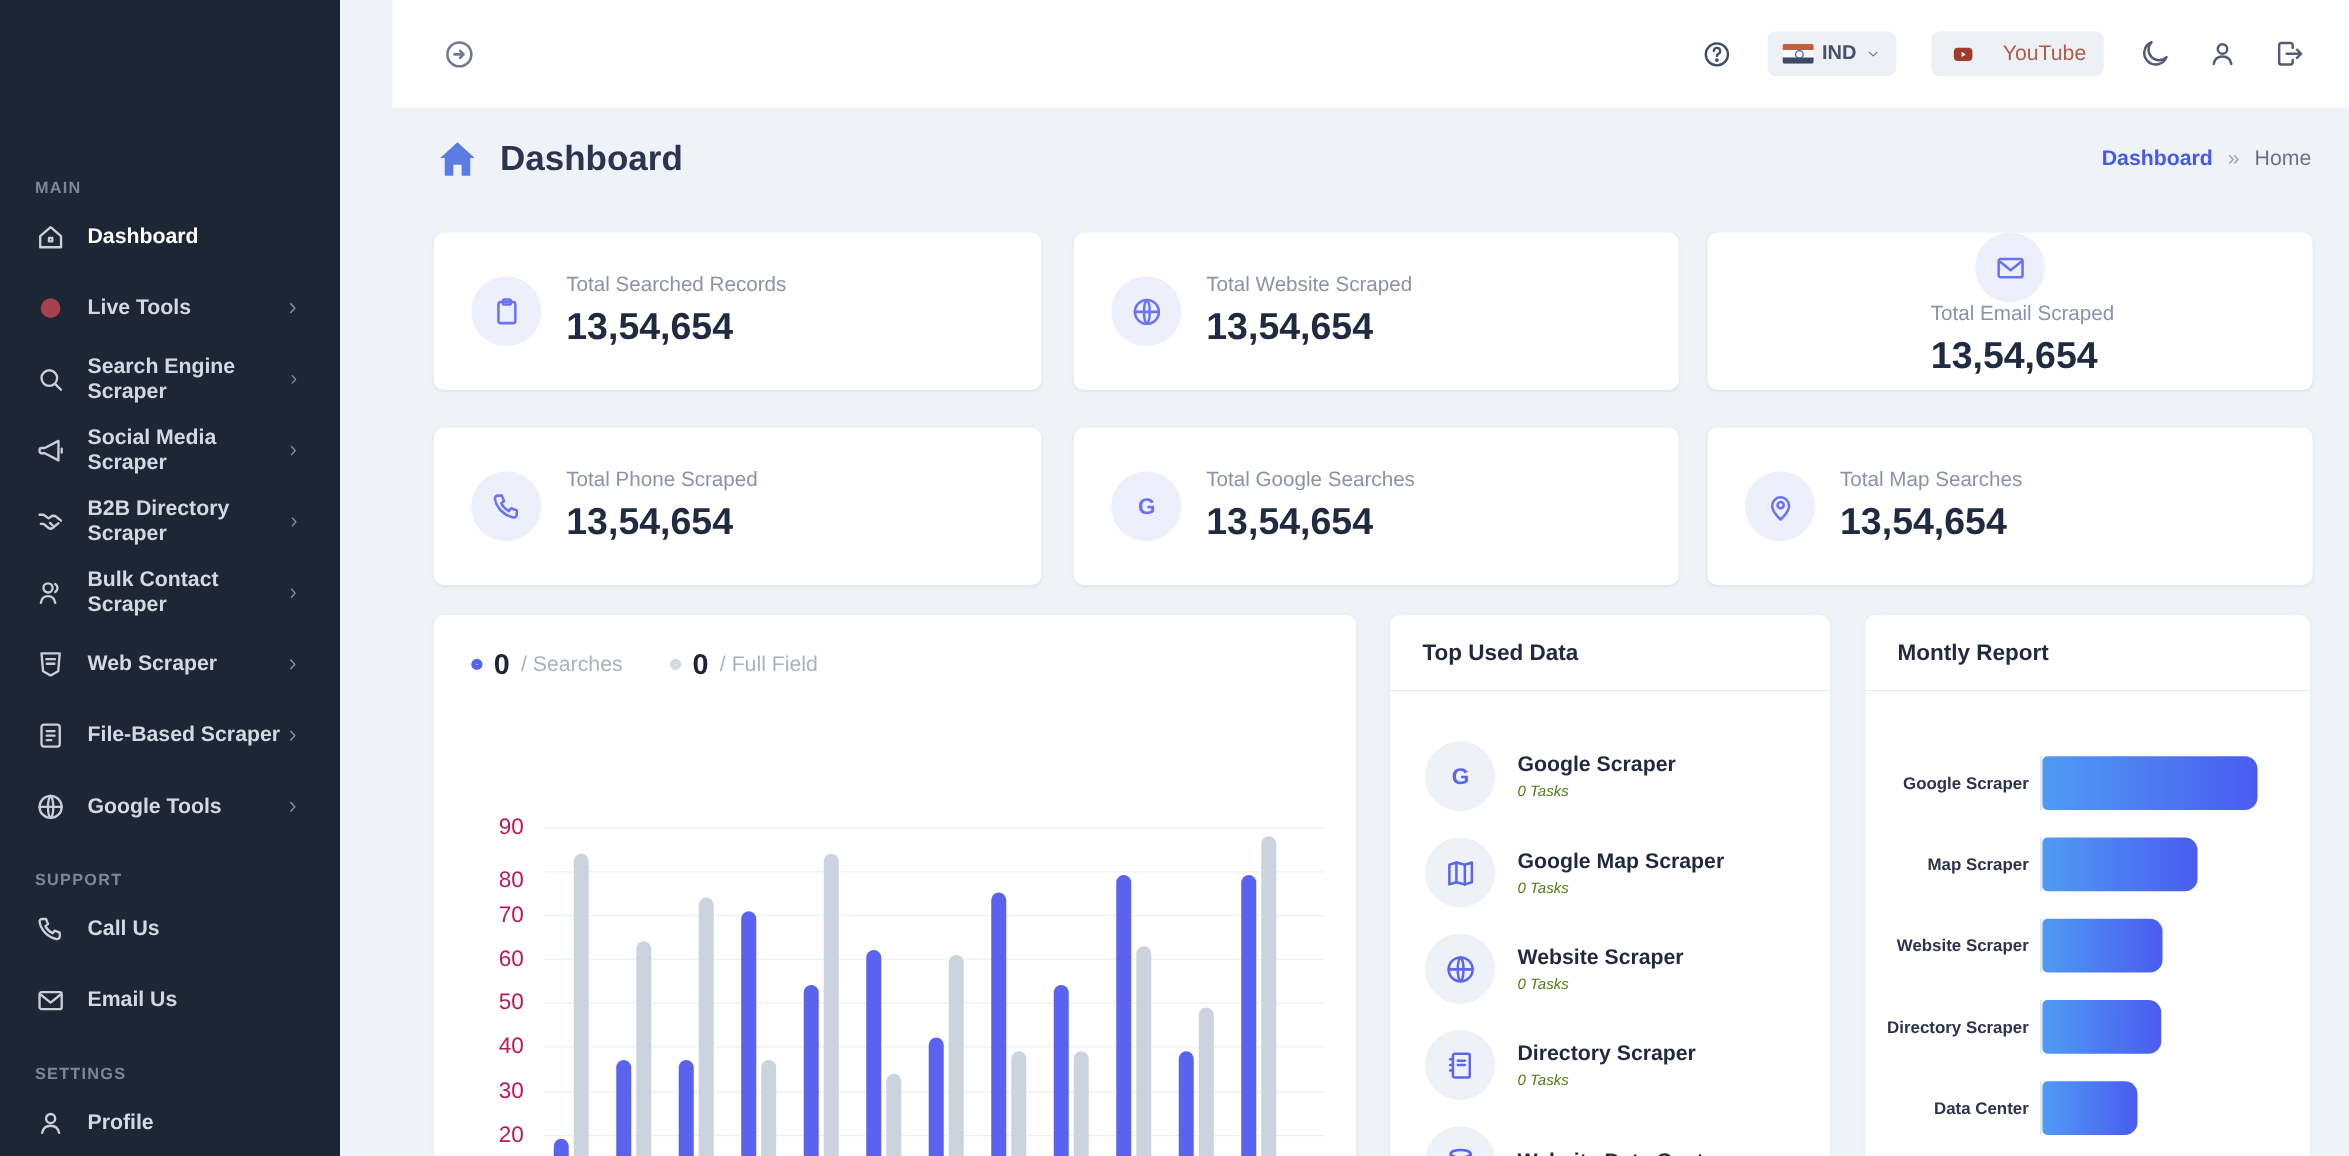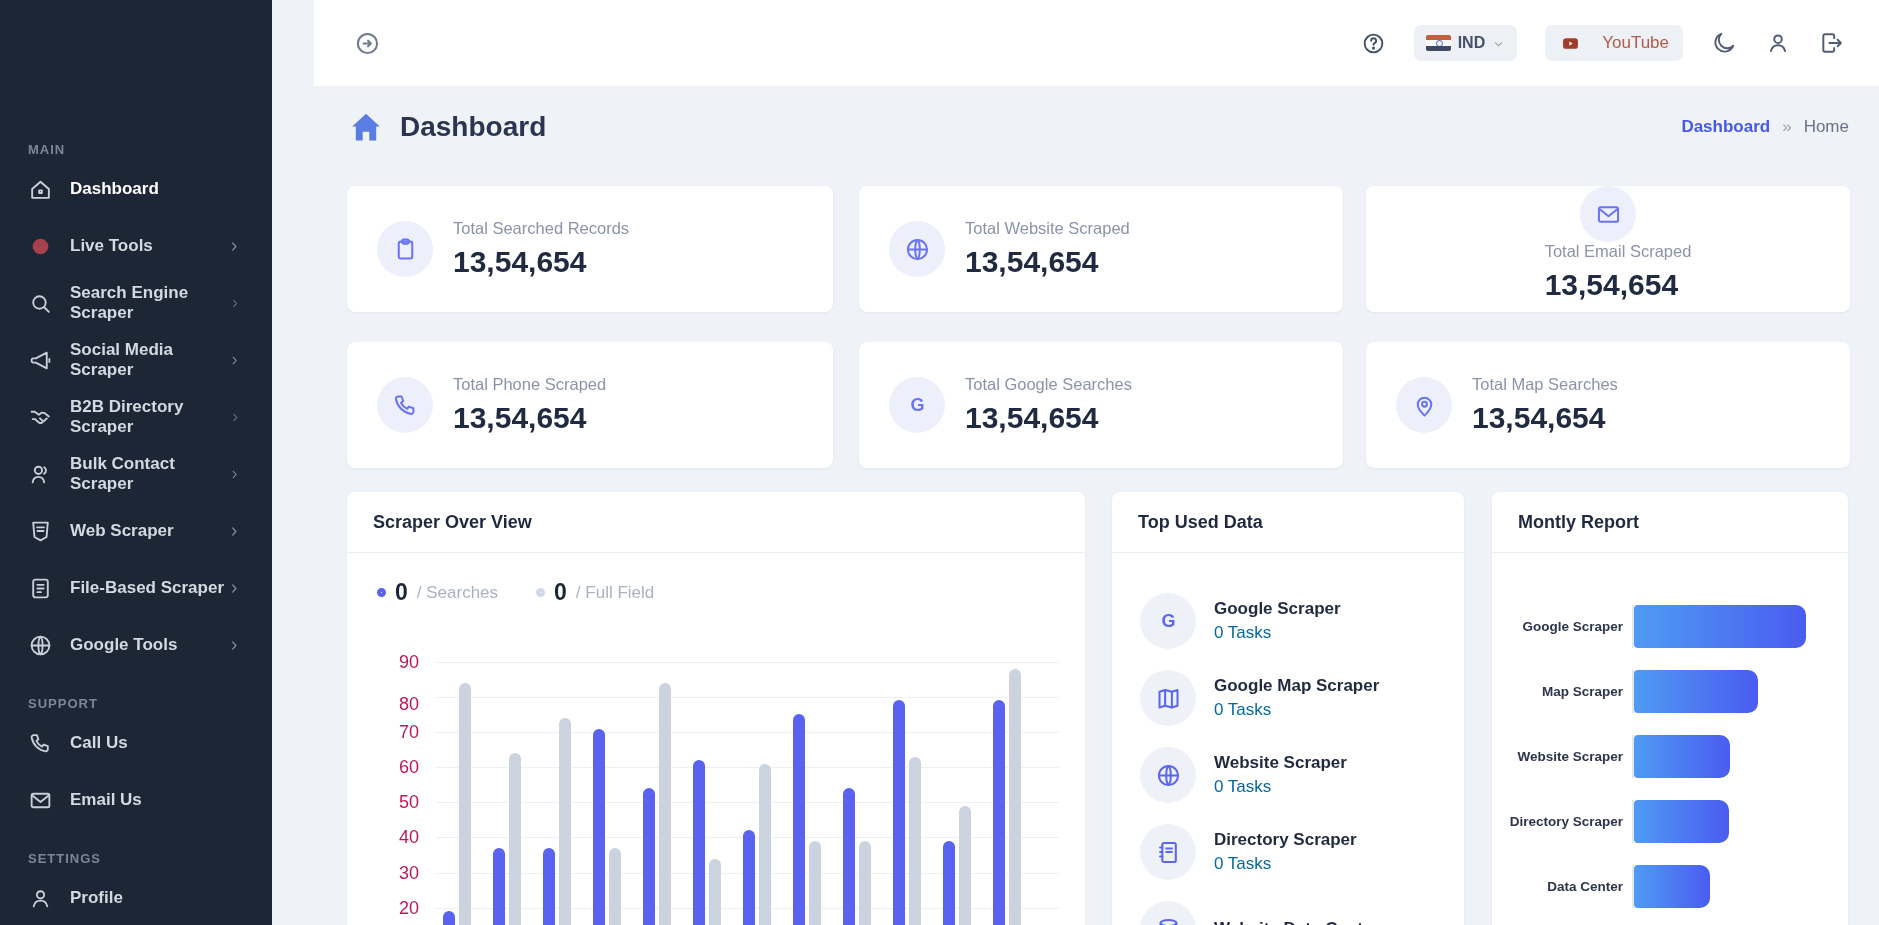--- a/index.html
+++ b/index.html
@@ -92,21 +92,21 @@
 
   
   #tools-card { left:798px; top:406px; width:352px; height:480px; overflow:hidden; }
   .tool-list { padding:40px 26px 0 28px; }
   .tool-row { display:flex; align-items:center; margin-bottom:21px; cursor:pointer; }
   .tool-ic { width:56px; height:56px; border-radius:50%; background:#eef1f8; color:#5b66f0;
     display:flex; align-items:center; justify-content:center; flex:0 0 56px; }
   .tool-ic svg { width:27px; height:27px; }
   .tool-txt { margin-left:18px; }
   .tool-name { font-size:17px; font-weight:700; color:#1f2940; }
-  .tool-tasks { margin-top:4px; font-size:17px; color:#0369a1; }
+  .tool-tasks { margin-top:4px; font-size:12px; color:#4d7c0f;font-style:italic; }
 
   
   #monthly-card { left:1178px; top:406px; width:356px; height:480px; overflow:hidden; }
   .hchart { padding-top:52px; }
   .hrow { display:flex; align-items:center; height:43px; margin-bottom:22px; }
   .hlabel { width:140px; text-align:right; padding-right:9px; font-size:13.5px;
     font-weight:700; color:#2c354c; }
   .hbar-zone { flex:1; align-self:stretch; border-left:2px solid #e3e8f0; display:flex; align-items:center; }
   .hbar { height:43px; border-radius:4px 10px 10px 4px;
     background:linear-gradient(90deg,#4f9bf3,#4a5cf0); }
@@ -396,23 +396,20 @@
           </svg>
         </span>
         <span class="stat-txt">
           <div class="stat-label">Total Map Searches</div>
           <div class="stat-value">13,54,654</div>
         </span>
       </div>
     </div>
 
   <section class="card" id="overview-card">
-    <div class="panel-head">
-      <span class="panel-title">Scraper Over View</span>
-    </div>
     <div class="legend-row" id="overview-legend">
         <div class="legend-item">
           <span class="legend-dot" style="border-color:#5a63f0"></span>
           <span class="legend-value">0</span>
           <span class="legend-label">/ Searches</span>
         </div>
         <div class="legend-item">
           <span class="legend-dot" style="border-color:#d3d9e2"></span>
           <span class="legend-value">0</span>
           <span class="legend-label">/ Full Field</span>

